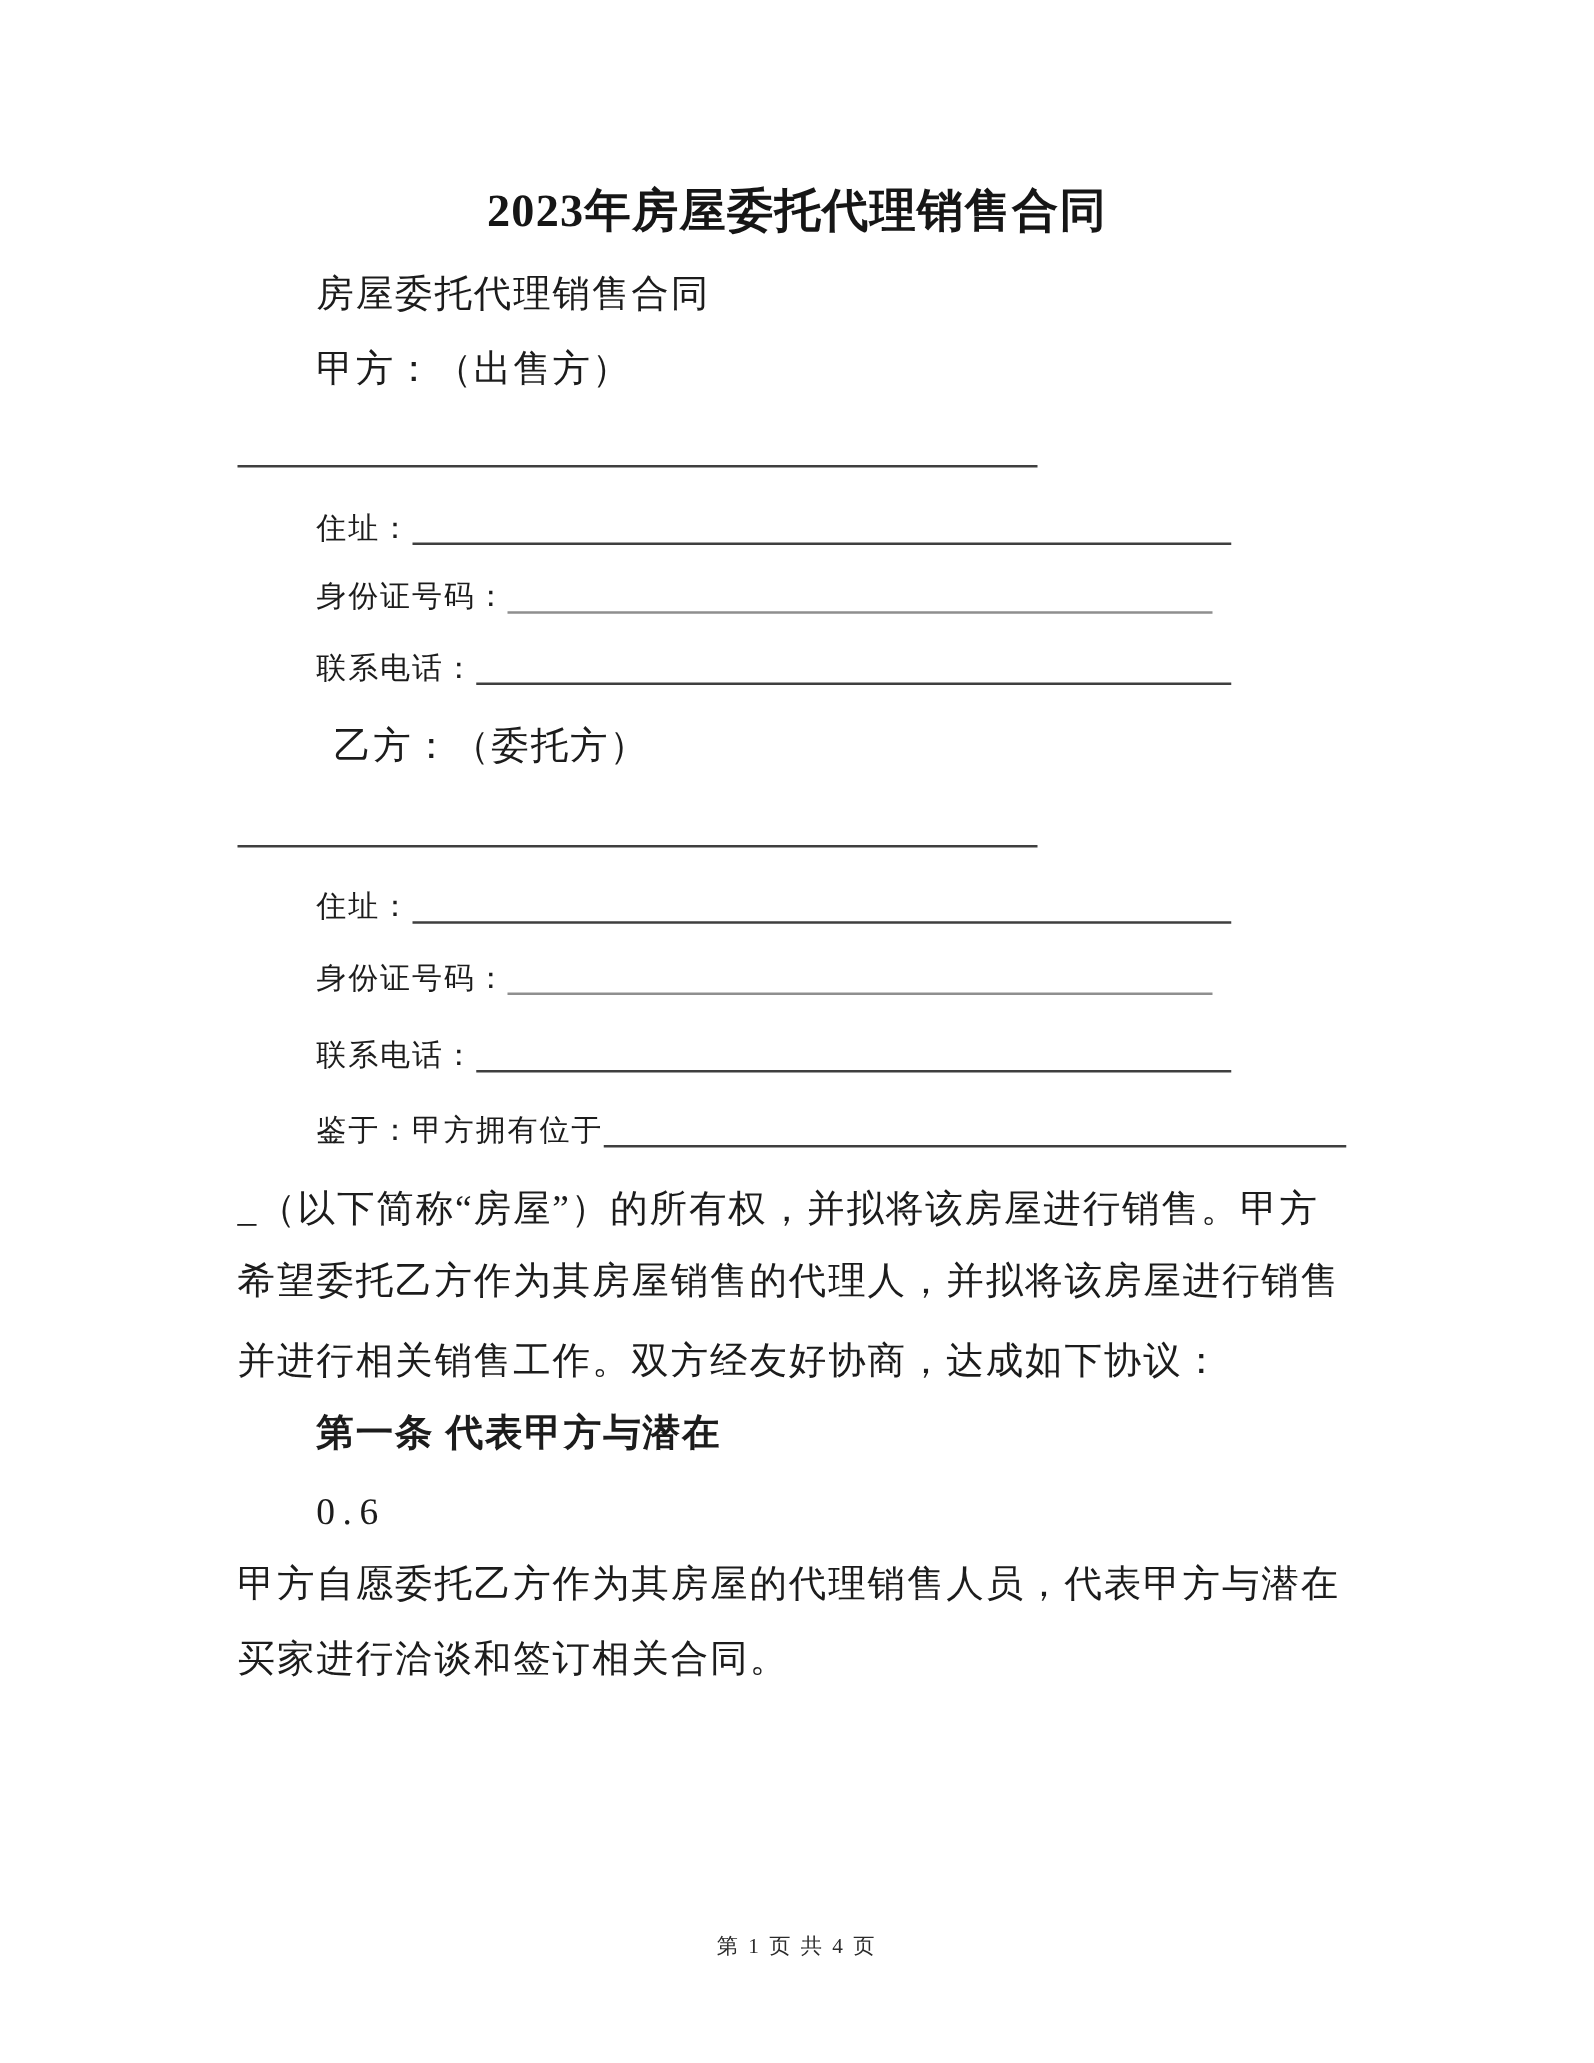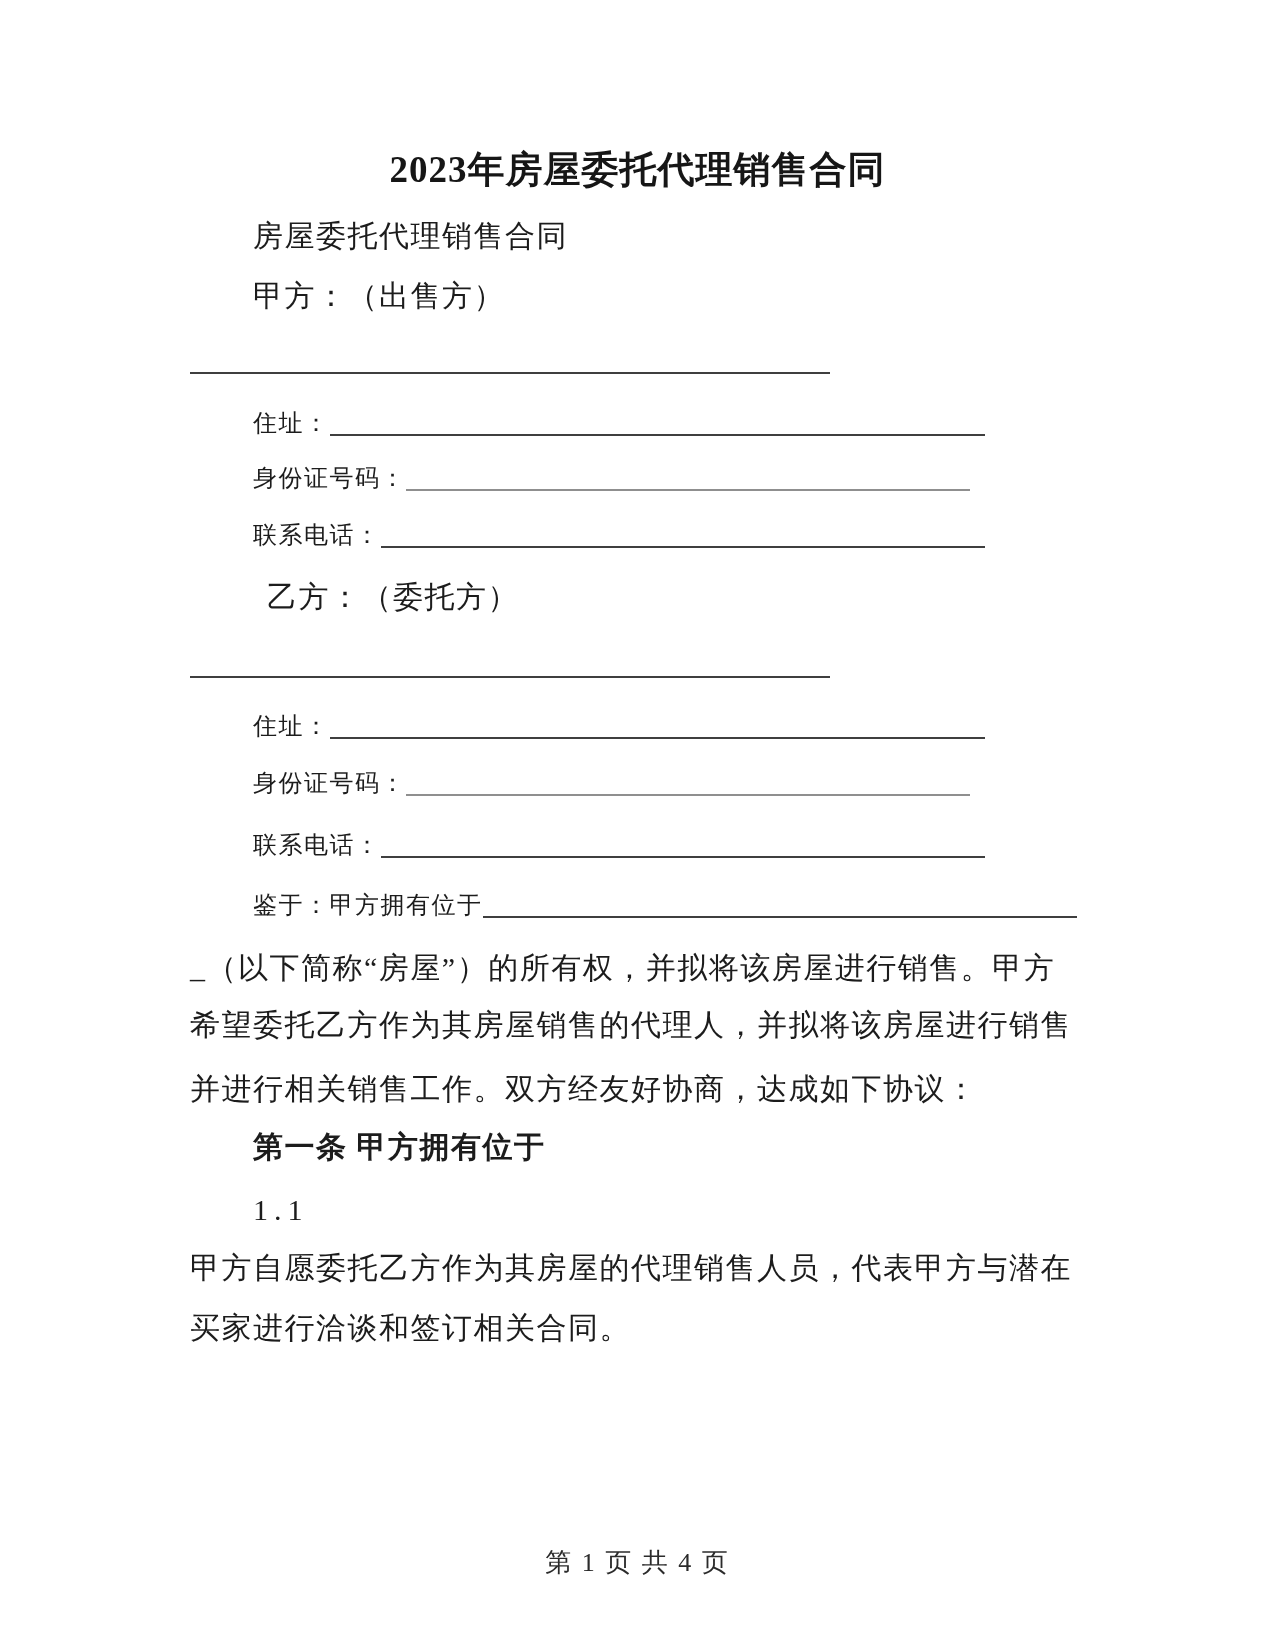--- a/index.html
+++ b/index.html
@@ -45,21 +45,21 @@
     height:28px;
     border-bottom:2px solid #3f3f3f;
   }
   .fill.light{border-bottom-color:#8f8f8f;}
   .bold{font-weight:bold;}
   .footer{
     position:absolute;
     left:0; top:1545px;
     width:1275px;
     text-align:center;
-    font-size:26px;
+    font-size:17px;
     letter-spacing:2px;
     color:#2b2b2b;
   }
 </style>
 </head>
 <body>
 
 <div class="page">
 
   <div class="doc-title">2023年房屋委托代理销售合同</div>
@@ -110,22 +110,22 @@
 
   <div class="fieldrow" style="left:253px; top:888px; width:824px">
     <span>鉴于：甲方拥有位于</span>
     <span class="fill"></span>
   </div>
 
   <div class="line" style="left:190px; top:951px">_（以下简称“房屋”）的所有权，并拟将该房屋进行销售。甲方</div>
   <div class="line" style="left:190px; top:1008px">希望委托乙方作为其房屋销售的代理人，并拟将该房屋进行销售</div>
   <div class="line" style="left:190px; top:1072px">并进行相关销售工作。双方经友好协商，达成如下协议：</div>
 
-  <div class="line bold" style="left:253px; top:1130px">第一条 甲方拥有位于</div>
+  <div class="line bold" style="left:253px; top:1130px">第一条 代表甲方与潜在</div>
 
-  <div class="line" style="left:253px; top:1193px; letter-spacing:6px">1.1</div>
+  <div class="line" style="left:253px; top:1193px; letter-spacing:6px">0.6</div>
 
   <div class="line" style="left:190px; top:1251px">甲方自愿委托乙方作为其房屋的代理销售人员，代表甲方与潜在</div>
   <div class="line" style="left:190px; top:1311px">买家进行洽谈和签订相关合同。</div>
 
   <div class="footer">第 1 页 共 4 页</div>
 
 </div>
 
 </body></html>

